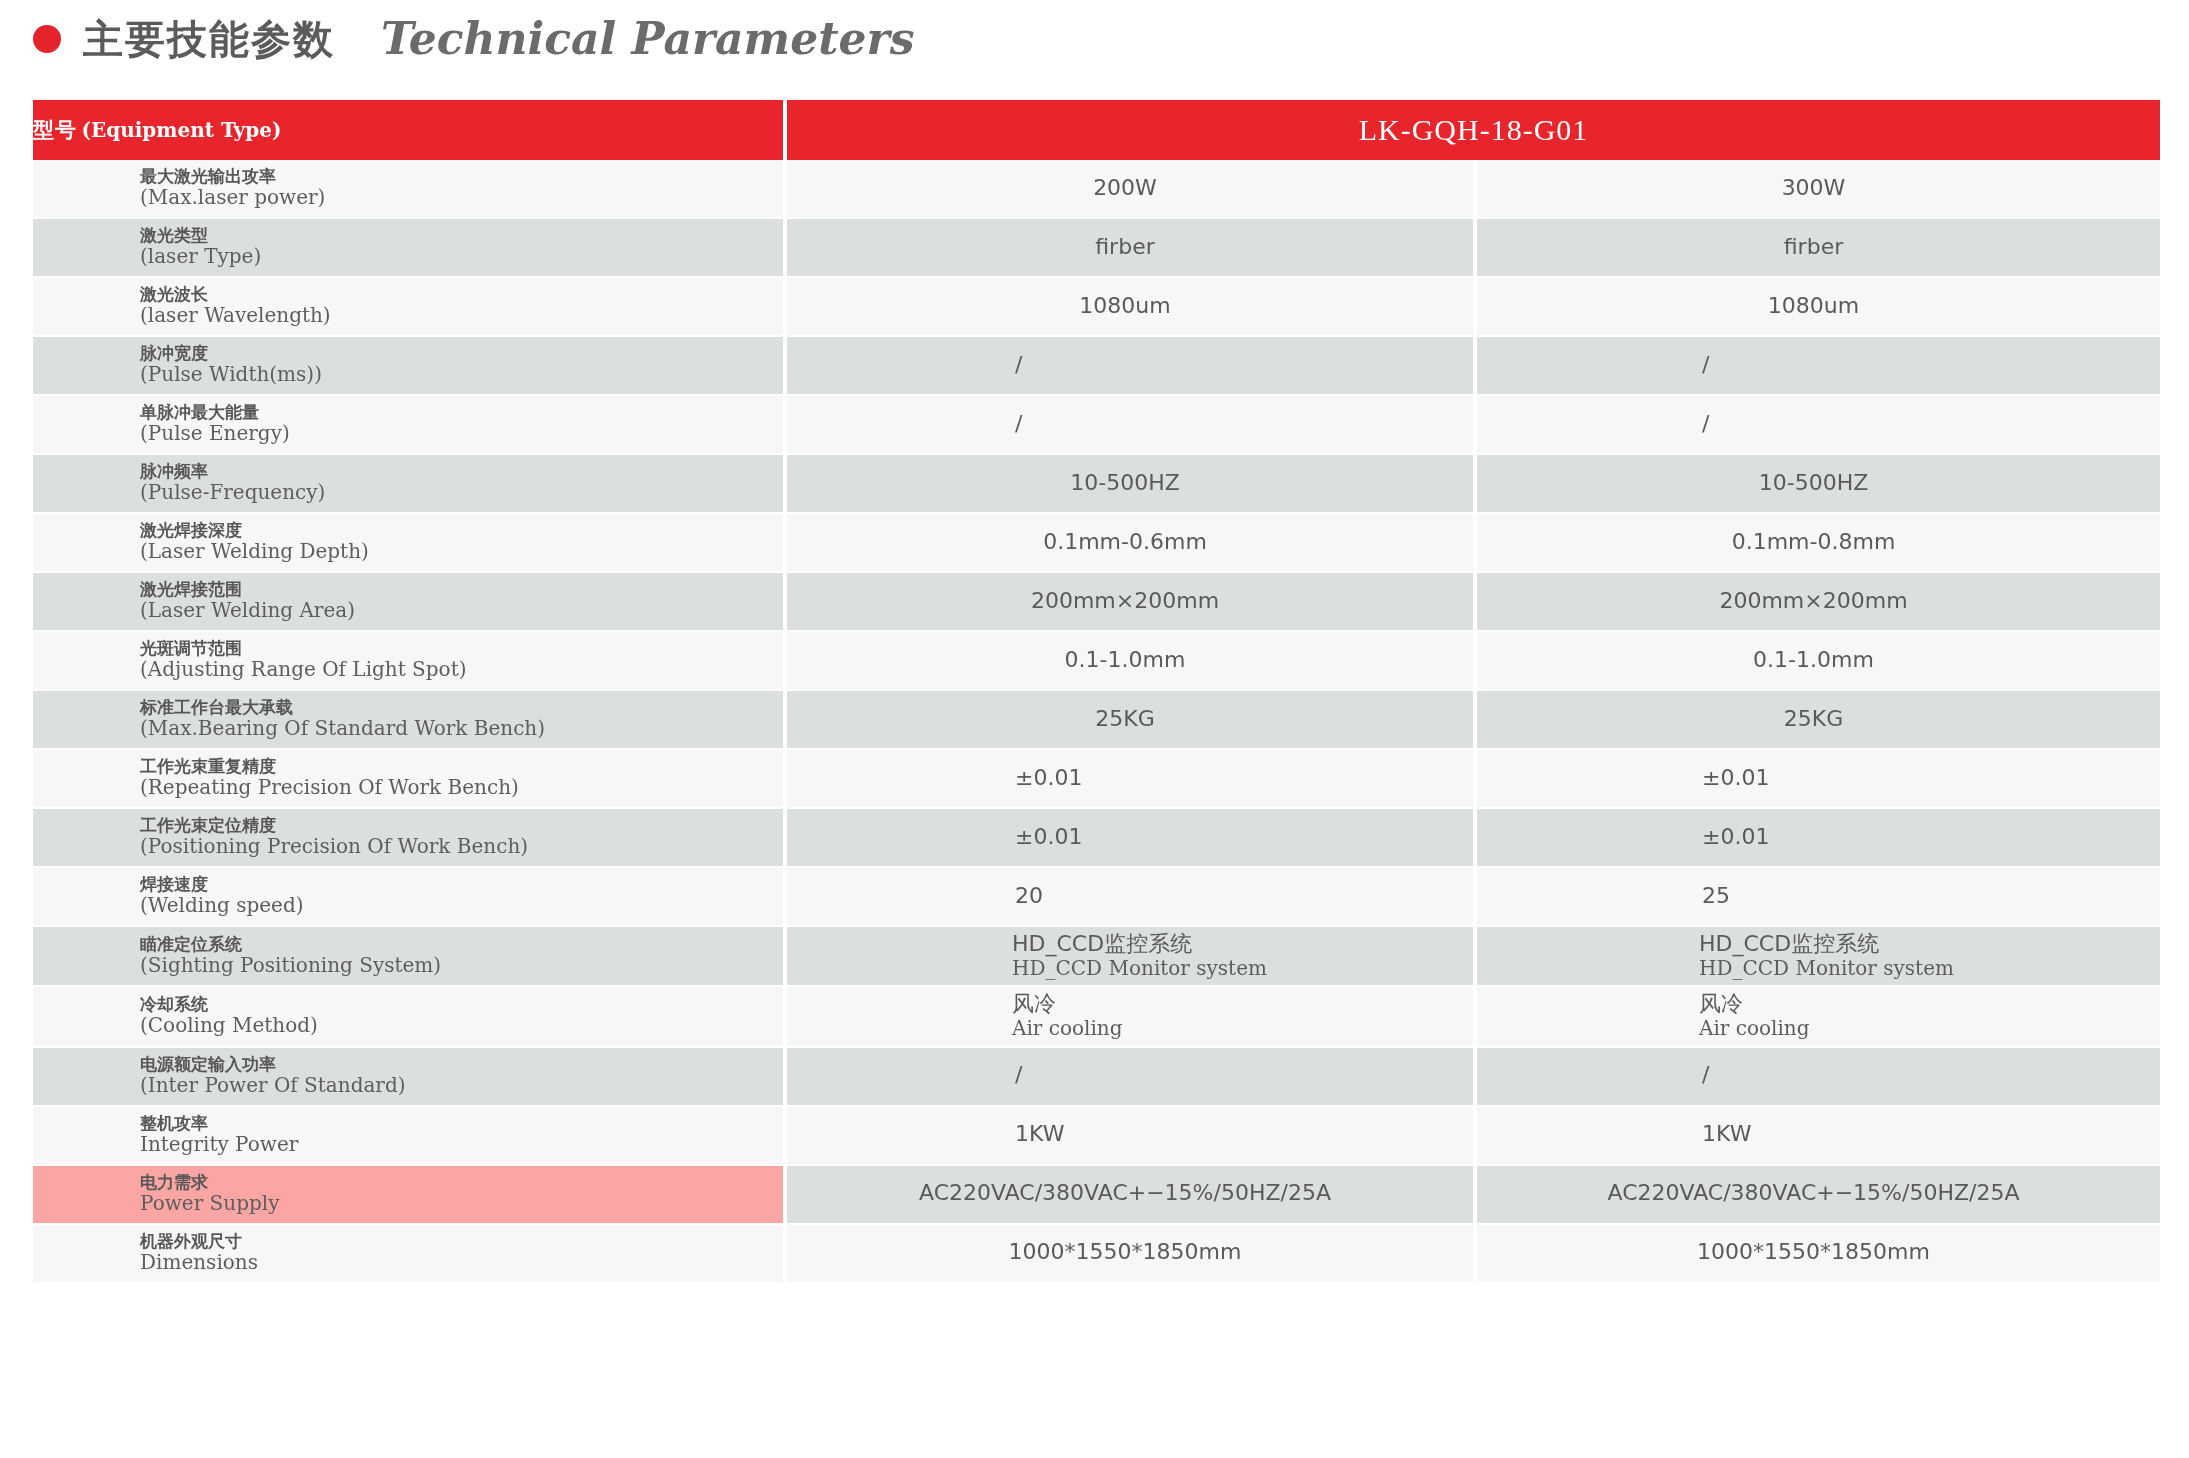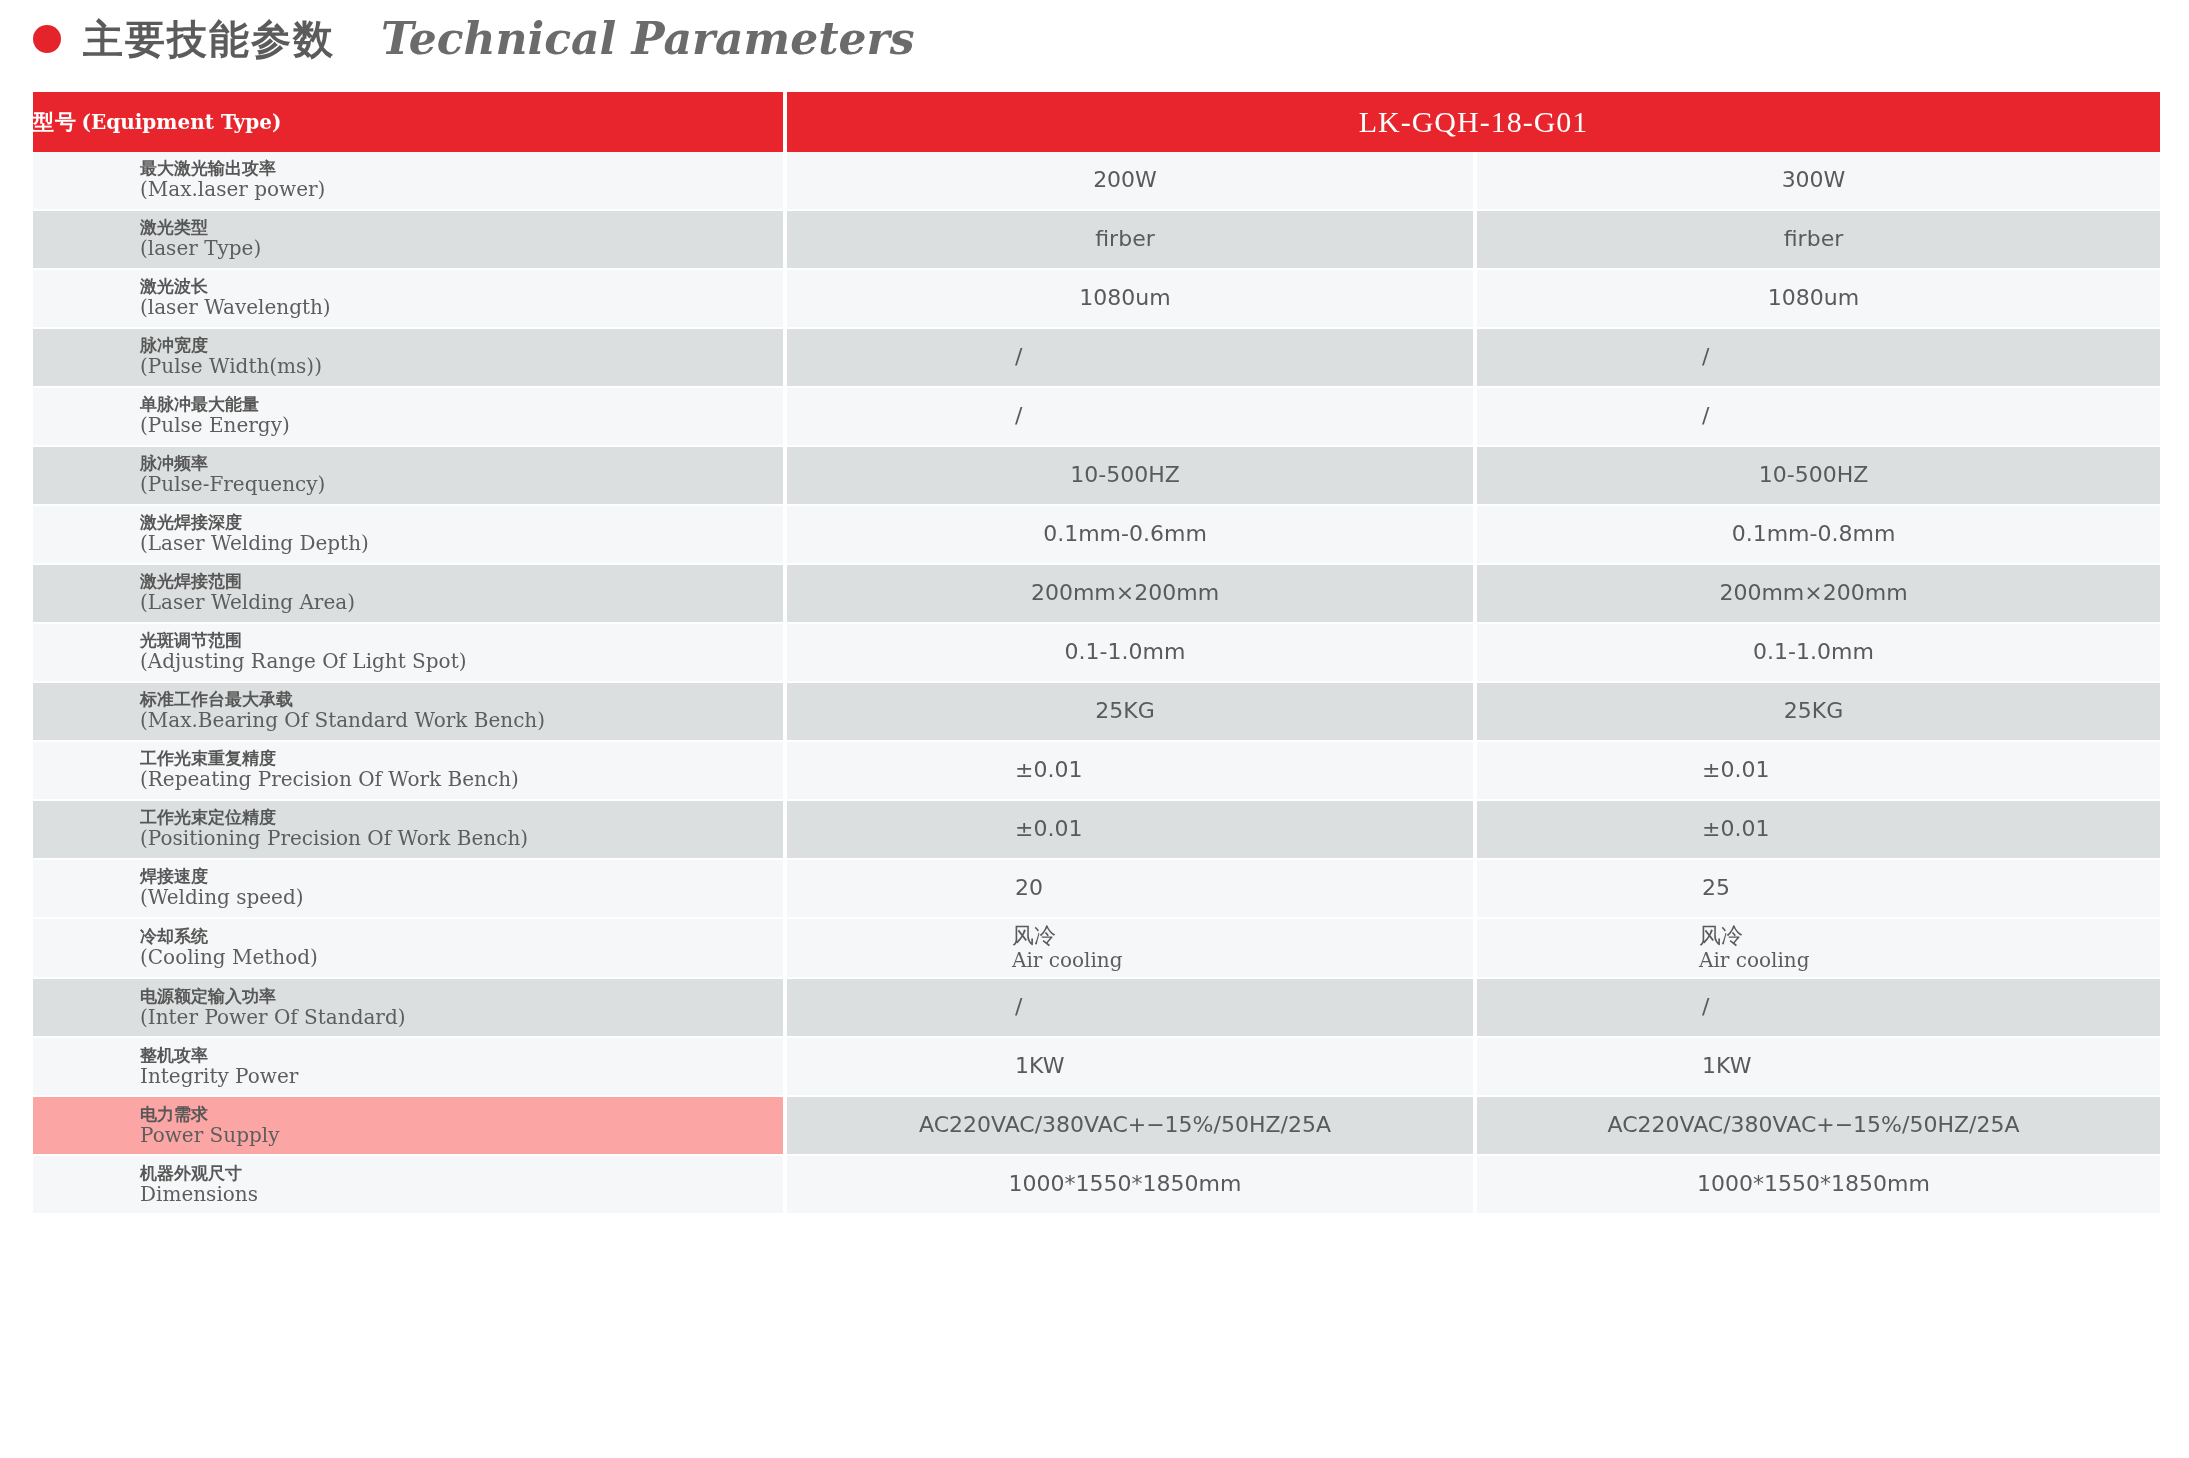--- a/index.html
+++ b/index.html
@@ -55,21 +55,21 @@
     color: #6b6b6b;
     margin-left: 46px;
     line-height: 1;
     white-space: nowrap;
   }
 
   
   .table {
     position: absolute;
     left: 33px;
-    top: 92px;
+    top: 100px;
     width: 2127px;
     border-collapse: collapse;
     table-layout: fixed;
   }
 
   .col-label  { width: 752px; }
   .col-valueA { width: 690px; }
   .col-valueB { width: 685px; }
 
   .head-row th {
@@ -350,20 +350,34 @@
             <span class="cn">焊接速度</span>
             <span class="en">(Welding speed)</span>
           </td>
           <td class="value shortnum" style="background: rgb(246, 247, 248);">
             <span class="v1">20</span>
           </td>
           <td class="value shortnum colB" style="background: rgb(246, 247, 248);">
             <span class="v1">25</span>
           </td>
         </tr>
+        <tr class="even">
+          <td class="label" style="background: rgb(220, 223, 223);">
+            <span class="cn">瞄准定位系统</span>
+            <span class="en">(Sighting Positioning System)</span>
+          </td>
+          <td class="value two-line" style="background: rgb(220, 223, 223);">
+            <span class="v1">HD_CCD监控系统</span>
+            <span class="v2">HD_CCD Monitor system</span>
+          </td>
+          <td class="value two-line colB" style="background: rgb(220, 223, 223);">
+            <span class="v1">HD_CCD监控系统</span>
+            <span class="v2">HD_CCD Monitor system</span>
+          </td>
+        </tr>
         <tr class="odd">
           <td class="label" style="background: rgb(246, 247, 248);">
             <span class="cn">冷却系统</span>
             <span class="en">(Cooling Method)</span>
           </td>
           <td class="value two-line" style="background: rgb(246, 247, 248);">
             <span class="v1">风冷</span>
             <span class="v2">Air cooling</span>
           </td>
           <td class="value two-line colB" style="background: rgb(246, 247, 248);">

